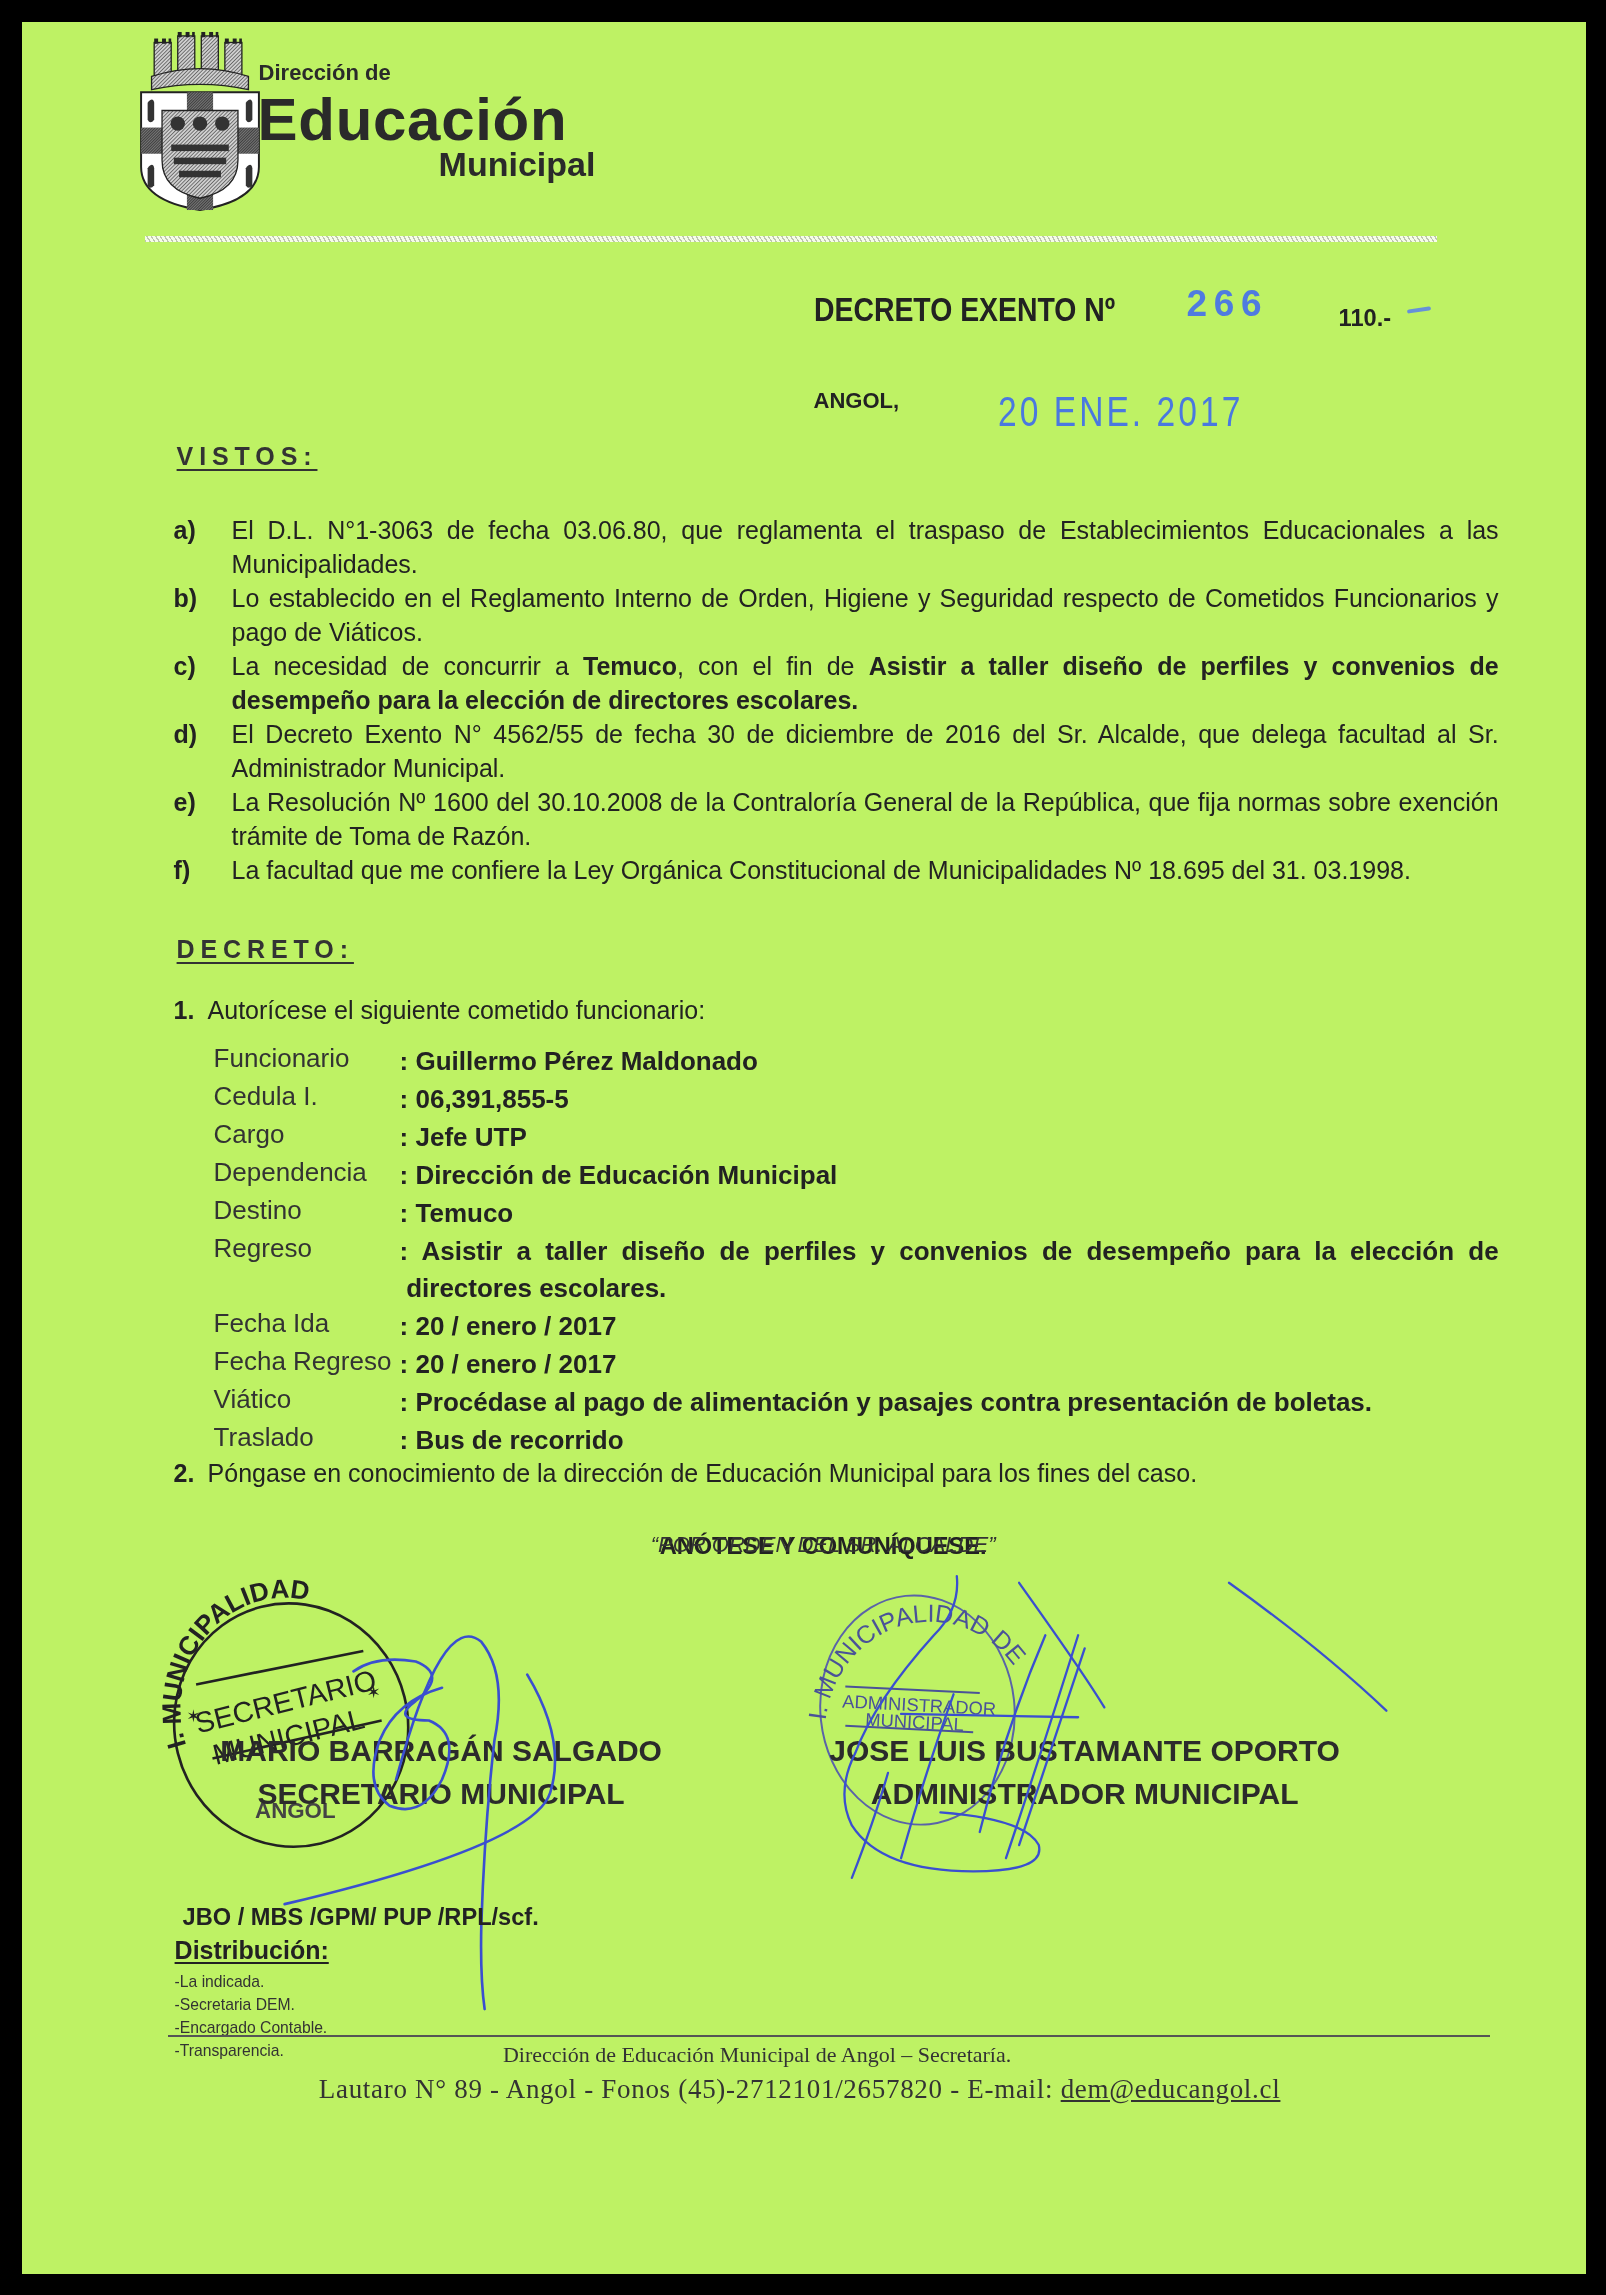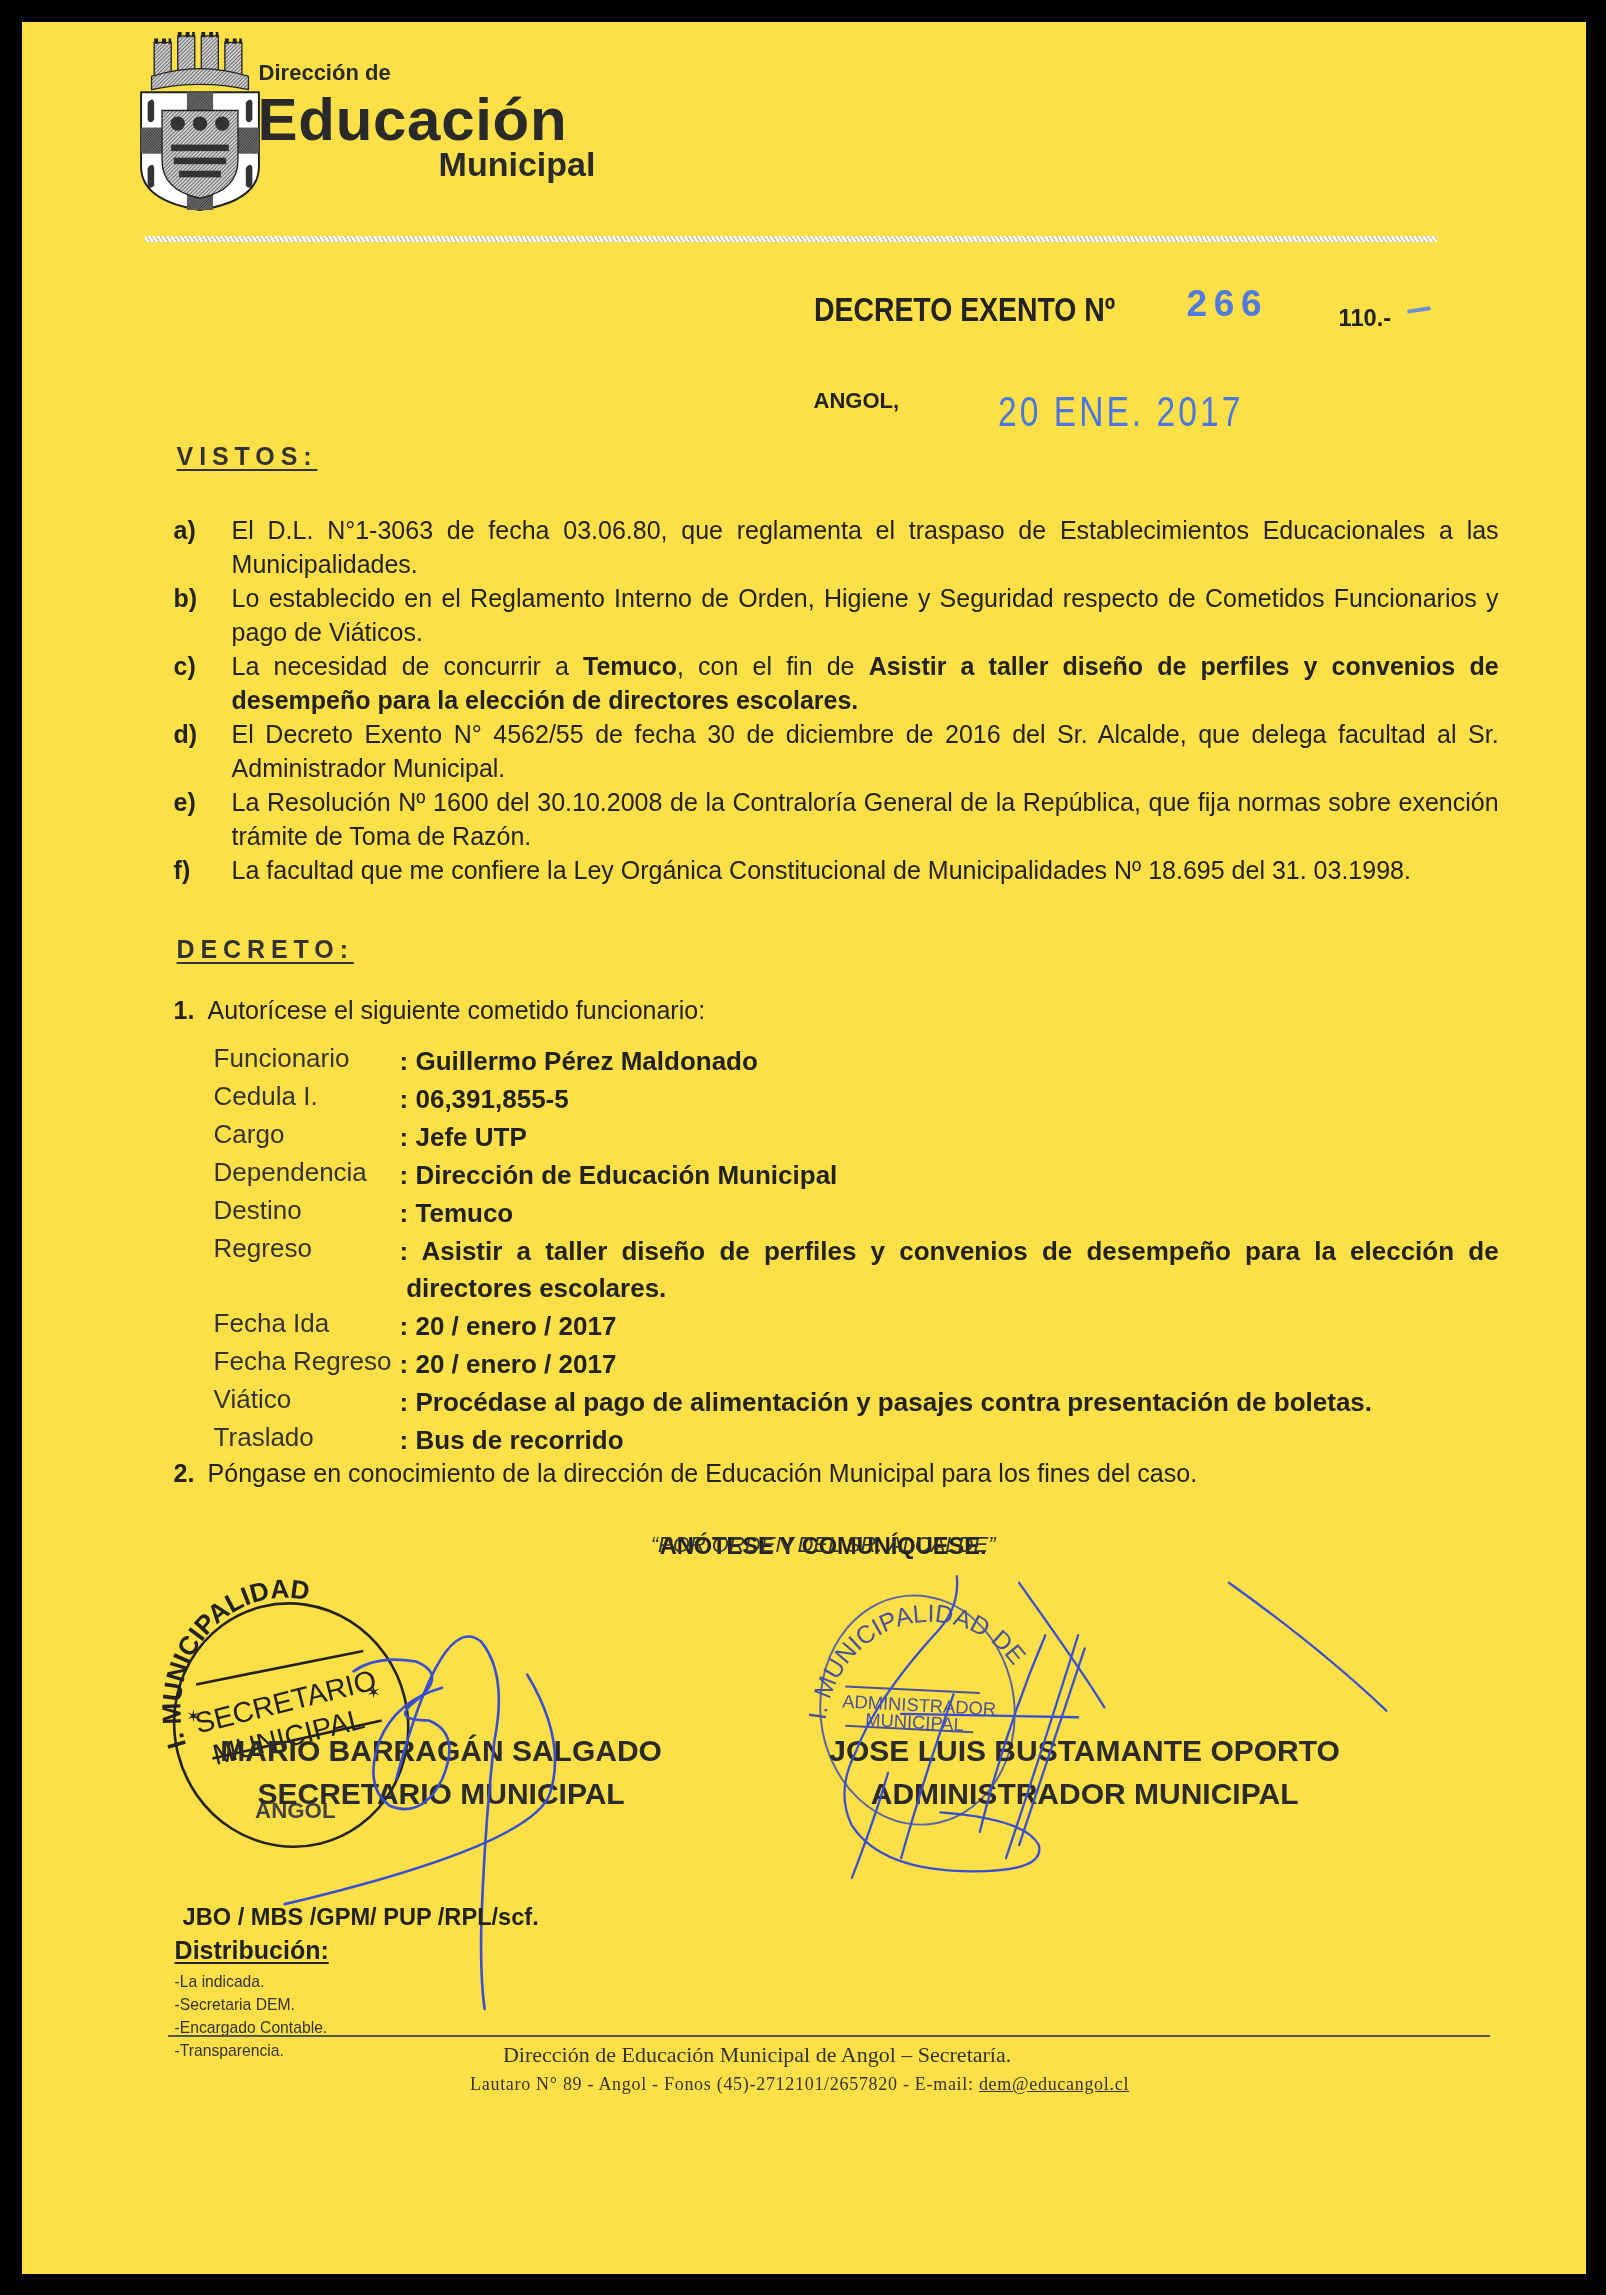--- a/index.html
+++ b/index.html
@@ -2,21 +2,21 @@
 <html style="font-size:10.5px"><head>
 <meta charset="utf-8">
 <style>
   html, body { margin: 0; padding: 0; }
   body {
     width: 1607px; height: 2295px; background: #000; position: relative; overflow: hidden;
     font-family: "Liberation Sans", "DejaVu Sans", sans-serif; color: #1e1e1e;
   }
   .page {
     position: absolute; left: 21.6px; top: 21.6px; width: 1564px; height: 2252px;
-    background: #fde047; overflow: hidden;
+    background: #bef264; overflow: hidden;
   }
   .abs { position: absolute; white-space: nowrap; }
 
   
   .crest { position: absolute; left: 106px; top: 7.9px; width: 144px; height: 184px; }
   .lh-dir { left: 237px; top: 38px; font-size: 22px; font-weight: bold; color: #2a2a2a; }
   .lh-edu { left: 236px; top: 63px; font-size: 60px; font-weight: bold; color: #2a2a2a; letter-spacing: 0.7px; }
   .lh-mun { left: 417px; top: 123px; font-size: 34px; font-weight: bold; color: #2a2a2a; }
   .dots {
     position: absolute; left: 123px; top: 214px; width: 1292px; height: 6.6px;
@@ -62,21 +62,21 @@
   .sig2 { position: absolute; left: 791px; top: 1707px; width: 544px; }
   .sig-line { line-height: 43px; }
   .overlay { position: absolute; left: 0; top: 0; width: 1564px; height: 2252px; pointer-events: none; }
 
   .initials { left: 153px; top: 1882px; font-size: 23.6px; font-weight: bold; color: #222; margin-left: 8px; }
   .dist-h { left: 153px; top: 1914px; font-size: 25px; font-weight: bold; color: #222; text-decoration: underline; text-underline-offset: 3.3px; text-decoration-thickness: 2px; }
   .dist-list { position: absolute; left: 153px; top: 1948px; font-size: 15.7px; line-height: 23px; color: #333; }
 
   .footer-rule { position: absolute; left: 146px; top: 2013px; width: 1322px; height: 2px; background: #555; }
   .footer1 { left: 0; width: 1419px; text-align: center; top: 2020px; font-size: 22px; color: #333; font-family: "Liberation Serif", "DejaVu Serif", serif; padding-left: 52px; box-sizing: border-box; }
-  .footer2 { left: 0; width: 1497px; text-align: center; top: 2052px; font-size: 18px; color: #333; font-family: "Liberation Serif", "DejaVu Serif", serif; padding-left: 59px; box-sizing: border-box; letter-spacing: 0.7px; }
+  .footer2 { left: 0; width: 1497px; text-align: center; top: 2052px; font-size: 27px; color: #333; font-family: "Liberation Serif", "DejaVu Serif", serif; padding-left: 59px; box-sizing: border-box; letter-spacing: 0.7px; }
   .footer2 a { color: #333; text-decoration: underline; }
 </style>
 </head>
 <body>
 
 <div class="page">
 
   <svg class="crest" viewBox="0 0 220 280">
     <defs>
       <pattern id="hatch" width="4" height="4" patternUnits="userSpaceOnUse" patternTransform="rotate(45)">

